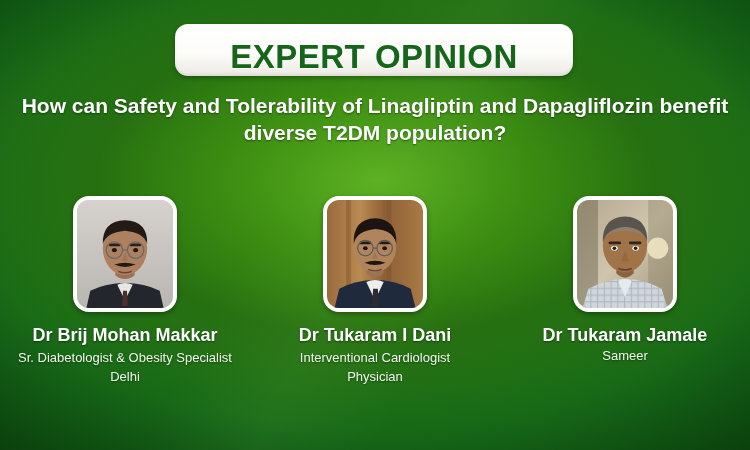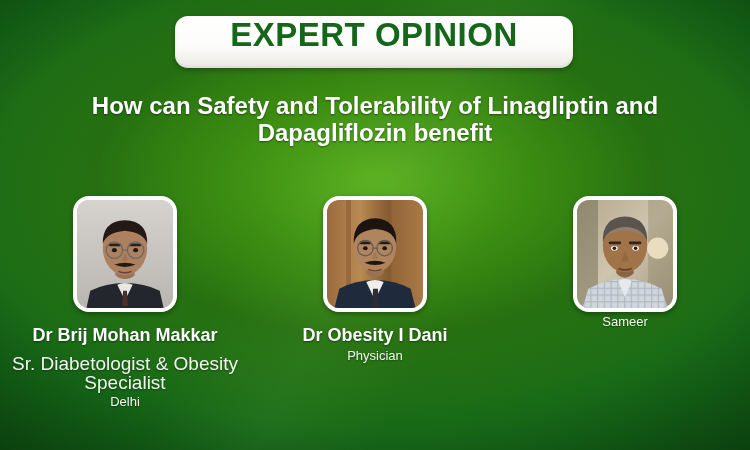--- a/index.html
+++ b/index.html
@@ -31,48 +31,48 @@
     position: absolute;
     inset: 0;
     pointer-events: none;
     background: linear-gradient(118deg, rgba(255,255,255,0.0) 38%, rgba(190,255,150,0.05) 50%, rgba(255,255,255,0.0) 62%);
   }
 
   
   #banner {
     position: absolute;
     left: 175px;
-    top: 16px;
+    top: 24px;
     width: 398px;
     height: 52px;
     background: linear-gradient(180deg, #ffffff 0%, #fcfcfa 55%, #eceae3 100%);
     border-radius: 13px;
     box-shadow: 0 2px 5px rgba(0,0,0,0.28), inset 0 -2px 3px rgba(0,0,0,0.07);
     display: flex;
-    align-items: flex-start;
+    align-items: flex-end;
     justify-content: center;
   }
   #banner-text {
     font-size: 33px;
     font-weight: bold;
     letter-spacing: 0.5px;
     color: #15651b;
     white-space: nowrap;
     text-shadow: 0 1px 0 rgba(255,255,255,0.8);
   }
 
   
   #question {
     position: absolute;
     left: 20px;
     top: 92px;
     width: 710px;
     text-align: center;
     color: #ffffff;
-    font-size: 24px;
+    font-size: 21px;
     font-weight: bold;
     line-height: 27px;
     text-shadow: 0 1px 2px rgba(0,0,0,0.45);
   }
 
   
   #doctors {
     position: absolute;
     left: 0;
     top: 196px;
@@ -107,22 +107,22 @@
     margin-top: 12px;
     font-size: 18px;
     font-weight: bold;
     color: #ffffff;
     text-align: left;
     line-height: 22px;
     text-shadow: 0 1px 2px rgba(0,0,0,0.45);
     white-space: nowrap;
   }
   .doc-spec {
-    margin-top: 8px;
-    font-size: 19px;
+    margin-top: 2px;
+    font-size: 13px;
     color: #f2f7ee;
     text-align: center;
     line-height: 19px;
     max-width: 238px;
     text-shadow: 0 1px 2px rgba(0,0,0,0.4);
   }
   .doc-city {
     font-size: 13px;
     color: #f2f7ee;
     text-align: left;
@@ -137,20 +137,21 @@
 
   <div id="streak"></div>
   <div id="vignette"></div>
 
   <div id="banner">
     <span id="banner-text">EXPERT OPINION</span>
   </div>
 
   <div id="question">
     <div>How can Safety and Tolerability of Linagliptin and Dapagliflozin benefit</div>
+    <div>diverse T2DM population?</div>
   </div>
 
   <div id="doctors">
 
     <div class="doctor">
       <div class="photo-frame">
         <div class="photo">
           <svg viewBox="0 0 100 112" width="100%" height="100%" preserveAspectRatio="xMidYMid slice">
             <rect x="0" y="0" width="100" height="112" fill="#c9c6c1"></rect>
             <rect x="0" y="0" width="100" height="112" fill="url(#g1)"></rect>
@@ -227,21 +228,22 @@
             <circle cx="60" cy="50" r="8" fill="none" stroke="#5d5a56" stroke-width="1.3"></circle>
             <line x1="48" y1="50" x2="52" y2="50" stroke="#5d5a56" stroke-width="1.3"></line>
             <ellipse cx="40" cy="50" rx="2.4" ry="2" fill="#1b1512"></ellipse>
             <ellipse cx="60" cy="50" rx="2.4" ry="2" fill="#1b1512"></ellipse>
             <path d="M50 53 L47 61 L53 61 Z" fill="#97694a" opacity="0.5"></path>
             <path d="M39 65 Q50 61 61 65 Q50 70 39 65 Z" fill="#1e1610"></path>
             <path d="M43 72 Q50 75 57 72" stroke="#6d4433" stroke-width="1.5" fill="none"></path>
           </svg>
         </div>
       </div>
-      <div class="doc-name">Dr Obesity I Dani</div>
+      <div class="doc-name">Dr Tukaram I Dani</div>
+      <div class="doc-spec">Interventional Cardiologist</div>
       <div class="doc-city">Physician</div>
     </div>
 
     <div class="doctor">
       <div class="photo-frame">
         <div class="photo">
           <svg viewBox="0 0 100 112" width="100%" height="100%" preserveAspectRatio="xMidYMid slice">
             <defs>
               <linearGradient id="g3" x1="0" y1="0" x2="1" y2="1">
                 <stop offset="0%" stop-color="#b4a88d"></stop>
@@ -279,17 +281,18 @@
             <ellipse cx="61" cy="50" rx="3.4" ry="2.4" fill="#ffffff"></ellipse>
             <circle cx="39" cy="50" r="1.9" fill="#231a13"></circle>
             <circle cx="61" cy="50" r="1.9" fill="#231a13"></circle>
 
             <path d="M50 53 L46 63 Q50 65 54 63 Z" fill="#8a6039" opacity="0.55"></path>
 
             <path d="M43 71 Q50 74 57 71" stroke="#63412f" stroke-width="1.7" fill="none"></path>
           </svg>
         </div>
       </div>
+      <div class="doc-name">Dr Tukaram Jamale</div>
       <div class="doc-city">Sameer</div>
     </div>
 
   </div>
 </div>
 
 </body></html>

